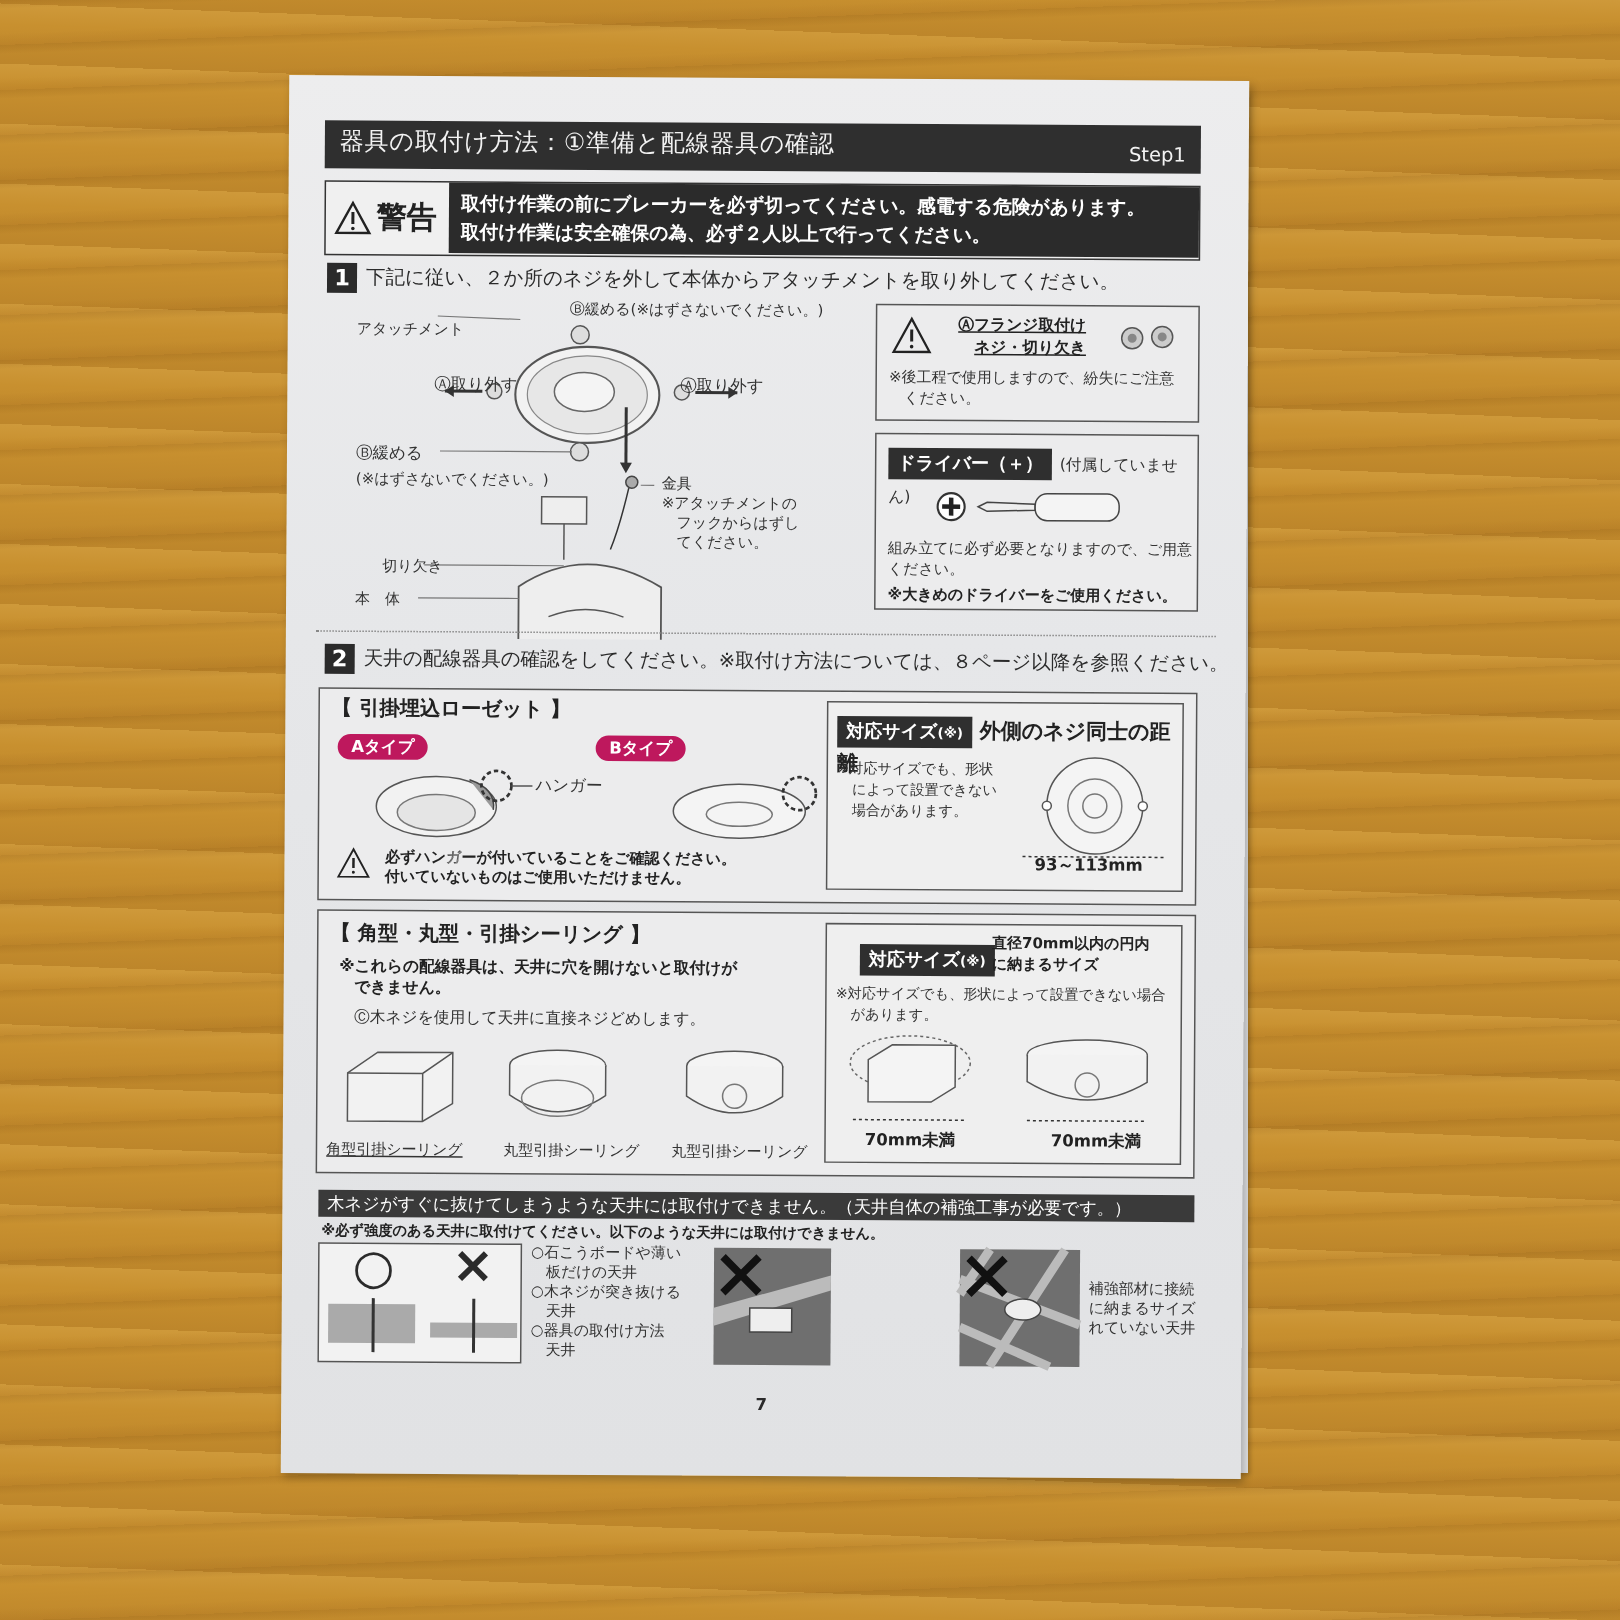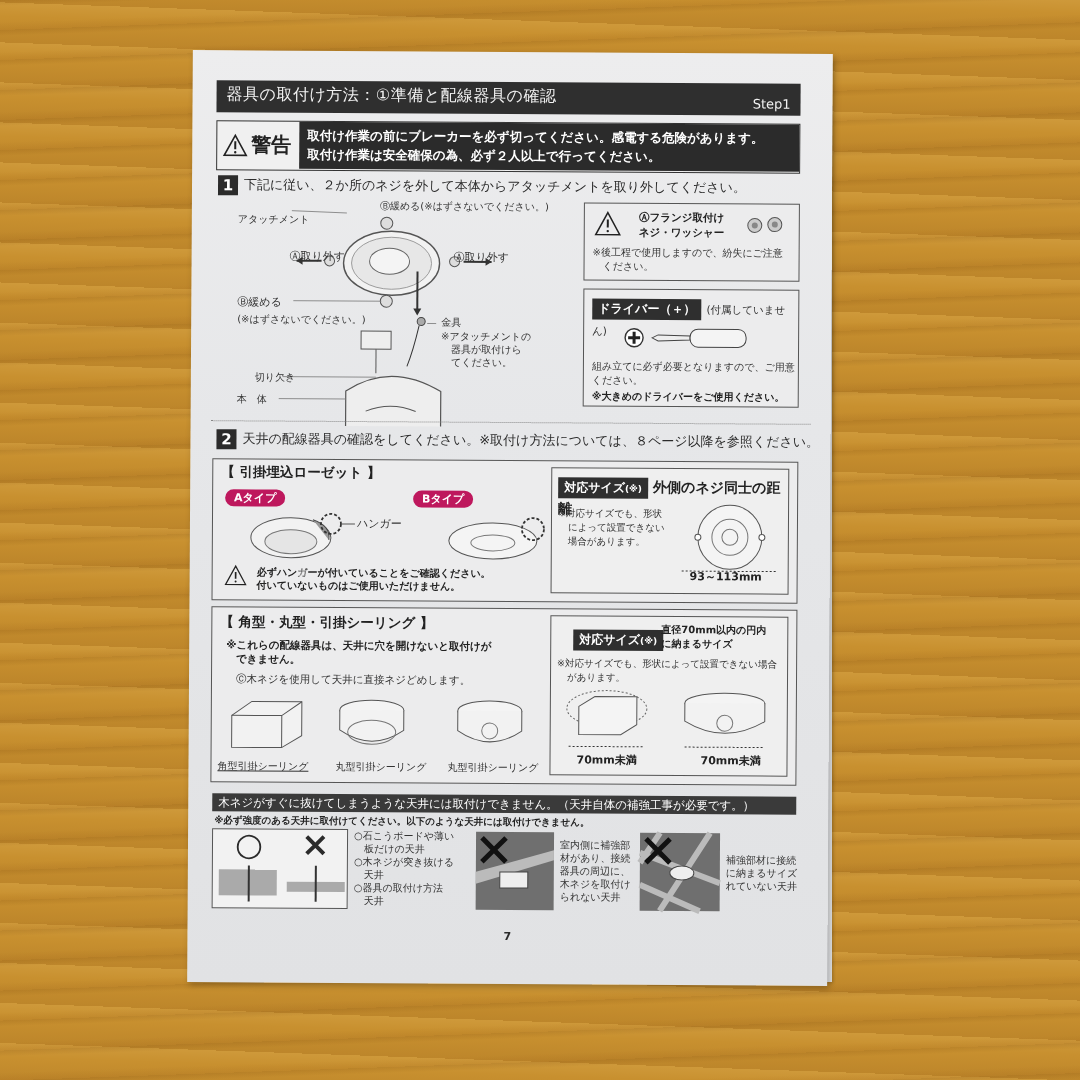--- a/index.html
+++ b/index.html
@@ -110,36 +110,36 @@
     </svg>
     <span class="abs lbl" style="left:6px; top:12px;">アタッチメント</span>
     <span class="abs lbl" style="left:148px; top:-2px;">Ⓑ緩める(※はずさないでください。)</span>
     <span class="abs lblb" style="left:58px; top:48px;">Ⓐ取り外す</span>
     <span class="abs lblb" style="left:222px; top:48px;">Ⓐ取り外す</span>
     <span class="abs lblb" style="left:6px; top:94px;">Ⓑ緩める</span>
     <span class="abs lbl" style="left:6px; top:112px;">(※はずさないでください。)</span>
     <span class="abs lbl" style="left:210px; top:114px;">金具</span>
     <div class="abs lbl" style="left:210px; top:128px; line-height:13px;">
       <div>※アタッチメントの</div>
-      <div style="padding-left:10px">器具が取付けら</div>
+      <div style="padding-left:10px">フックからはずし</div>
       <div style="padding-left:10px">てください。</div>
     </div>
     <span class="abs lbl" style="left:24px; top:170px;">切り欠き</span>
     <span class="abs lbl" style="left:6px; top:192px;">本　体</span>
   </div>
 
   <div class="abs box" style="left:392px; top:150px; width:216px; height:78px;">
     <svg class="abs" style="left:10px; top:8px;" width="26" height="24" viewBox="0 0 26 24">
       <path d="M13 1 L25 23 L1 23 Z" fill="none" stroke="#222" stroke-width="1.5"></path>
       <line x1="13" y1="8" x2="13" y2="16" stroke="#222" stroke-width="2"></line>
         <circle cx="13" cy="19.5" r="1.2" fill="#222"></circle>
     </svg>
-    <div class="abs boldsm" style="left:54px; top:6px; line-height:15px; text-align:right;">
+    <div class="abs boldsm" style="left:54px; top:6px; line-height:15px; text-align:right;text-decoration:underline;">
       <div>Ⓐフランジ取付け</div>
-      <div>ネジ・ワッシャー</div>
+      <div>ネジ・切り欠き</div>
     </div>
     <svg class="abs" style="left:160px; top:10px;" width="44" height="22">
       <circle cx="10" cy="11" r="7" fill="#ccc" stroke="#555"></circle>
         <circle cx="10" cy="11" r="3" fill="#888"></circle>
       <circle cx="30" cy="10" r="7" fill="#ccc" stroke="#555"></circle>
         <circle cx="30" cy="10" r="3" fill="#888"></circle>
     </svg>
     <div class="abs small" style="left:8px; top:42px;">
       <div>※後工程で使用しますので、紛失にご注意</div>
       <div style="padding-left:10px">ください。</div>
@@ -167,21 +167,21 @@
 
   <div class="abs dotsep"></div>
 
   <div class="abs" style="left:26px; top:378px;">
     <span class="stepnum">2</span><span class="steptext">天井の配線器具の確認をしてください。※取付け方法については、８ページ以降を参照ください。</span>
   </div>
 
   <div class="abs box" style="left:22px; top:408px; width:586px; height:142px;">
     <div class="abs sechead" style="left:8px; top:4px;">【 引掛埋込ローゼット 】</div>
     <span class="abs pill" style="left:12px; top:30px;">Aタイプ</span>
-    <span class="abs pill" style="left:200px; top:30px;">Bタイプ</span>
+    <span class="abs pill" style="left:184px; top:30px;">Bタイプ</span>
     <svg class="abs" style="left:30px; top:48px;" width="320" height="60">
       <ellipse cx="48" cy="30" rx="40" ry="20" fill="#f2f2f2" stroke="#555"></ellipse>
       <ellipse cx="48" cy="34" rx="26" ry="12" fill="#e5e5e5" stroke="#777"></ellipse>
       <path d="M70 12 Q88 18 86 32" fill="#999" stroke="#444"></path>
       <circle cx="88" cy="16" r="10" fill="none" stroke="#333" stroke-width="1.8" stroke-dasharray="3 2"></circle>
       <line x1="98" y1="16" x2="112" y2="16" stroke="#555"></line>
       <ellipse cx="250" cy="32" rx="44" ry="18" fill="#f4f4f4" stroke="#555"></ellipse>
       <ellipse cx="250" cy="34" rx="22" ry="8" fill="none" stroke="#777"></ellipse>
       <circle cx="290" cy="20" r="11" fill="none" stroke="#333" stroke-width="1.8" stroke-dasharray="3 2"></circle>
     </svg>
@@ -287,27 +287,20 @@
     <div style="padding-left:10px">天井</div>
   </div>
 
   <div class="abs" style="left:288px; top:780px; width:78px; height:78px; background:#6f6f6f;">
     <svg width="78" height="78">
       <path d="M0 40 L78 18 L78 28 L0 52 Z" fill="#bbb"></path>
       <rect x="24" y="40" width="28" height="16" fill="#eee" stroke="#444"></rect>
       <path d="M6 6 L30 30 M30 6 L6 30" stroke="#111" stroke-width="5"></path>
     </svg>
   </div>
-  <div class="abs small" style="left:372px; top:786px; font-size:10px; line-height:13px;">
-    <div>室内側に補強部</div>
-    <div>材があり、接続</div>
-    <div>器具の周辺に、</div>
-    <div>木ネジを取付け</div>
-    <div>られない天井</div>
-  </div>
 
   <div class="abs" style="left:452px; top:780px; width:80px; height:78px; background:#6f6f6f;">
     <svg width="80" height="78">
       <path d="M0 20 L80 50 M0 52 L60 78 M20 0 L0 30 M70 0 L20 78" stroke="#bbb" stroke-width="6"></path>
       <ellipse cx="42" cy="40" rx="12" ry="7" fill="#eee" stroke="#444"></ellipse>
       <path d="M6 6 L30 30 M30 6 L6 30" stroke="#111" stroke-width="5"></path>
     </svg>
   </div>
   <div class="abs small" style="left:538px; top:800px; font-size:10px; line-height:13px;">
     <div>補強部材に接続</div>

